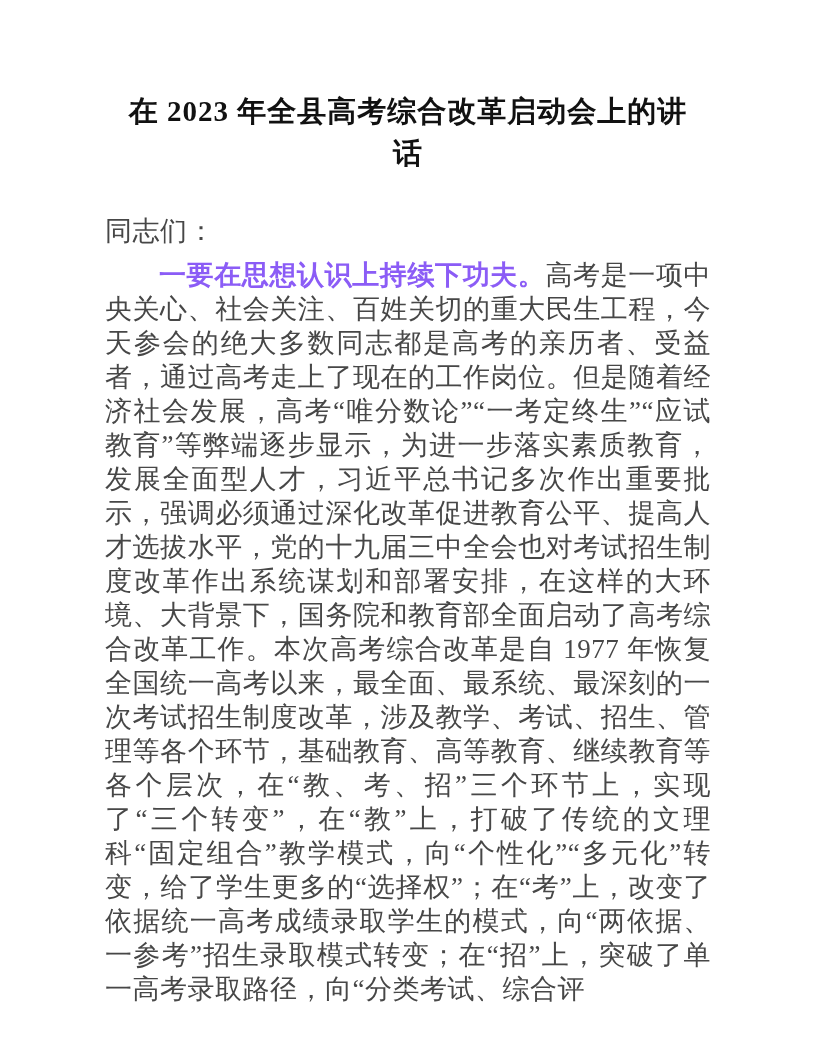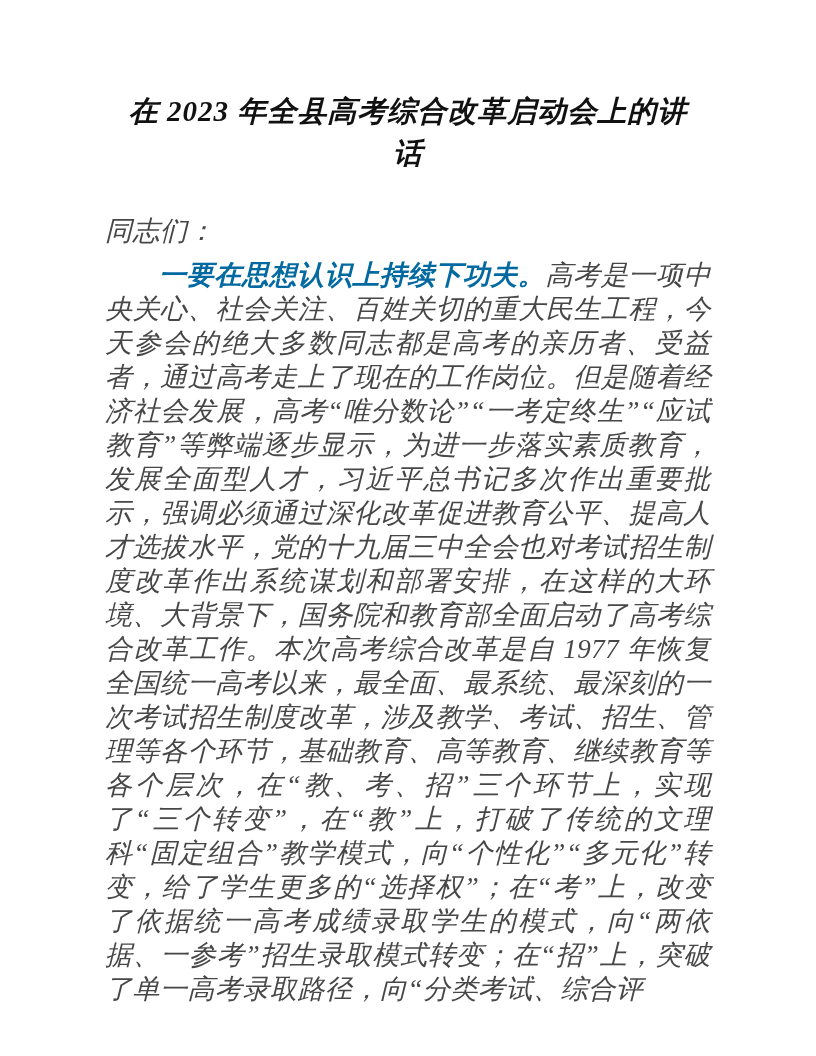--- a/index.html
+++ b/index.html
@@ -1,15 +1,15 @@
 <!DOCTYPE html>
 <html><head>
 <meta charset="utf-8">
 <style>
-  * { margin: 0; padding: 0; box-sizing: border-box; font-style: italic; }
+  * { margin: 0; padding: 0; box-sizing: border-box; }
   html, body { background: #ffffff; }
   .page {
     position: relative;
     width: 816px;
     height: 1056px;
     margin: 0 auto;
     background: #ffffff;
     overflow: hidden;
     padding: 90px 105px 0 105px;
     font-family: "Liberation Serif", "DejaVu Serif", serif;
@@ -28,21 +28,21 @@
     font-size: 27px;
     line-height: 34px;
     letter-spacing: 0.5px;
     text-align: justify;
     color: #474747;
     margin-bottom: 10px;
   }
   .para.indent { text-indent: 2em; }
   .lead-bold {
     font-weight: bold;
-    color: #0369a1;
+    color: #8b5cf6;
   }
 </style>
 </head>
 <body>
 
 <div class="page">
 
   <h1 class="doc-title">在 2023 年全县高考综合改革启动会上的讲话</h1>
 
   <p class="para">同志们：</p>

